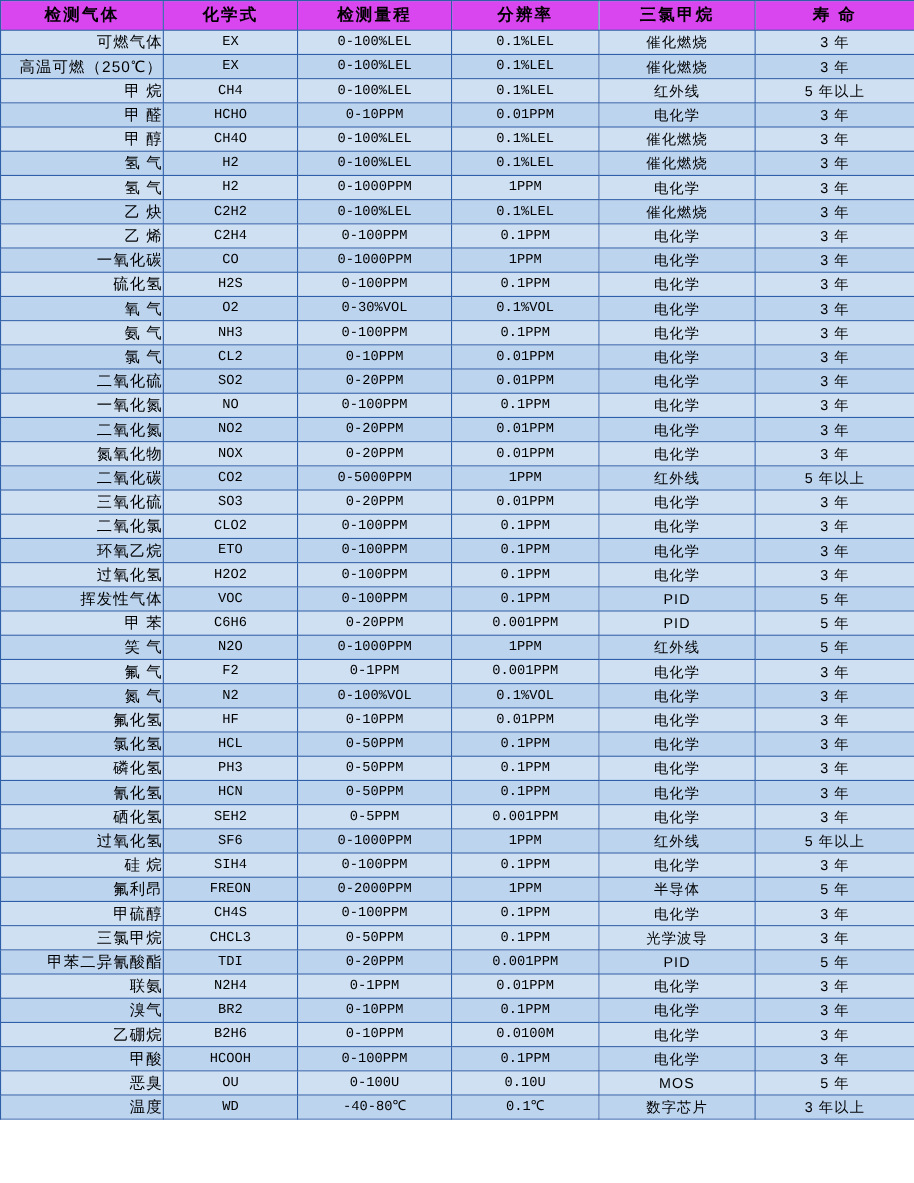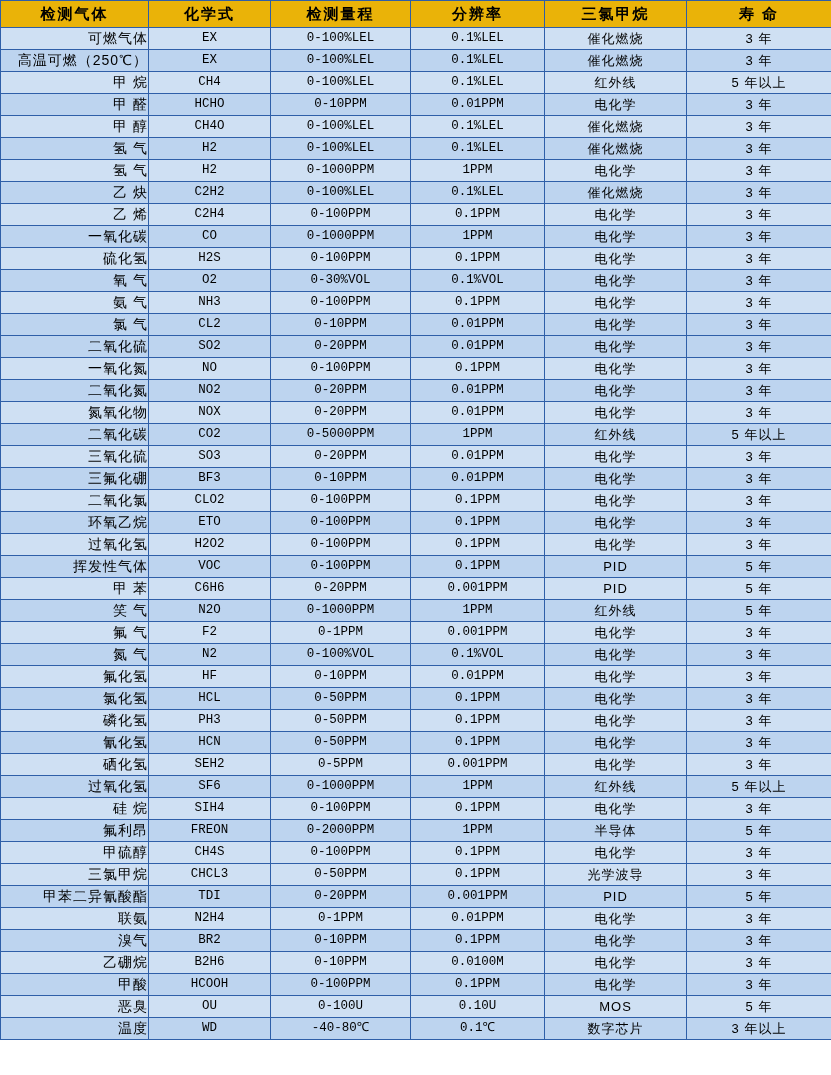--- a/index.html
+++ b/index.html
@@ -28,21 +28,21 @@
     text-align: center;
     vertical-align: middle;
     color: #000000;
     height: 21px;
     line-height: 21px;
     padding: 0;
     overflow: hidden;
     white-space: nowrap;
   }
   #gas-table thead th {
-    background: #eab308;
+    background: #d946ef;
     font-size: 15px;
     font-weight: bold;
     letter-spacing: 2px;
     height: 26px;
     line-height: 26px;
   }
   #gas-table tbody tr.even td {
     background: #cfe0f3;
   }
   #gas-table tbody tr.odd td {
@@ -241,28 +241,20 @@
         <td class="life">5 年以上</td>
       </tr>
       <tr class="even">
         <td class="name">三氧化硫</td>
         <td class="formula">SO3</td>
         <td class="range">0-20PPM</td>
         <td class="resolution">0.01PPM</td>
         <td class="principle">电化学</td>
         <td class="life">3 年</td>
       </tr>
-      <tr class="odd">
-        <td class="name">三氟化硼</td>
-        <td class="formula">BF3</td>
-        <td class="range">0-10PPM</td>
-        <td class="resolution">0.01PPM</td>
-        <td class="principle">电化学</td>
-        <td class="life">3 年</td>
-      </tr>
       <tr class="even">
         <td class="name">二氧化氯</td>
         <td class="formula">CLO2</td>
         <td class="range">0-100PPM</td>
         <td class="resolution">0.1PPM</td>
         <td class="principle">电化学</td>
         <td class="life">3 年</td>
       </tr>
       <tr class="odd">
         <td class="name">环氧乙烷</td>

